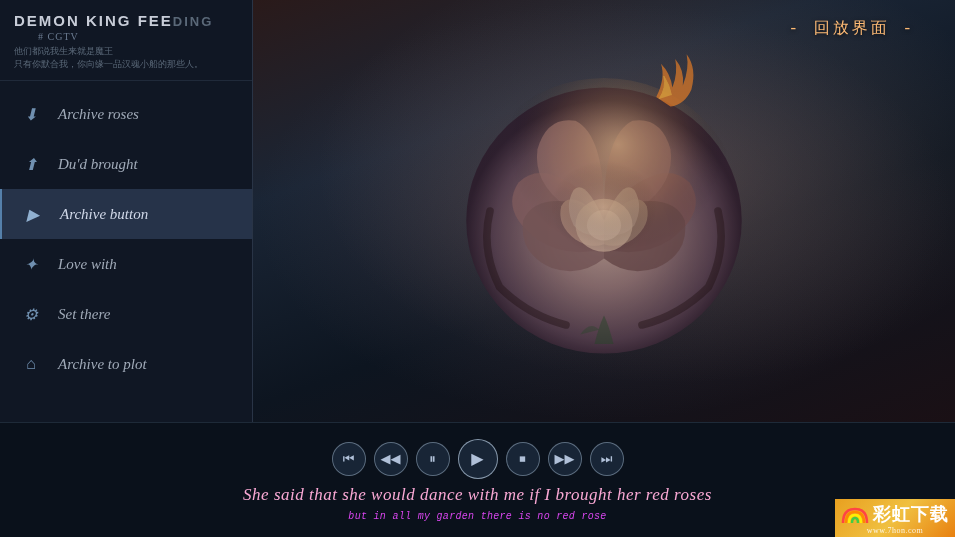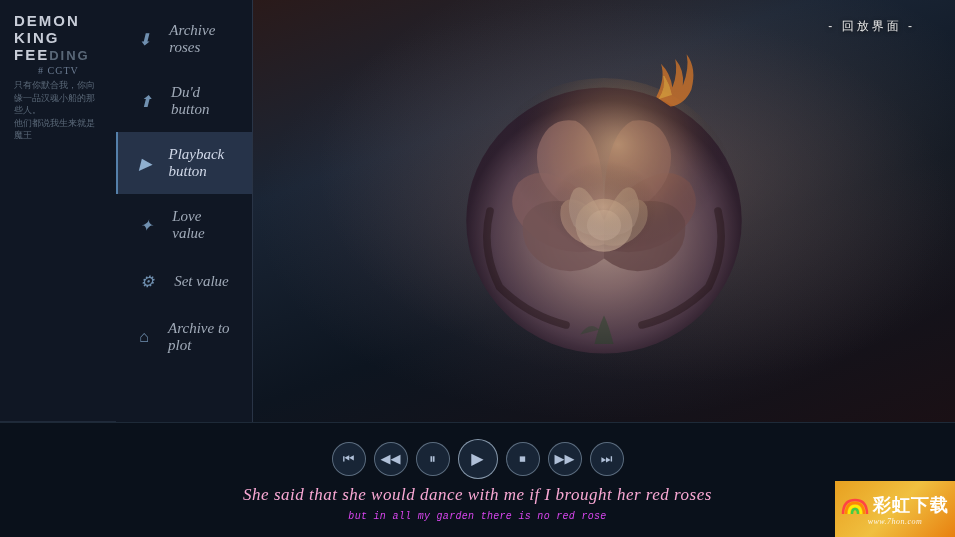--- a/index.html
+++ b/index.html
@@ -18,21 +18,21 @@
       flex: 1;
       overflow: hidden;
     }
 
     
     .sidebar {
       width: 253px;
       min-width: 253px;
       background: rgba(15, 22, 35, 0.92);
       display: flex;
-      flex-direction: row;
+      flex-direction: column;
       border-right: 1px solid rgba(100,120,150,0.3);
     }
 
     .sidebar-header {
       padding: 12px 14px 10px;
       border-bottom: 1px solid rgba(100,120,150,0.2);
     }
 
     .sidebar-title {
       color: #c8cdd8;
@@ -119,24 +119,24 @@
       inset: 0;
       display: flex;
       align-items: center;
       justify-content: center;
     }
 
     .playback-label {
       position: absolute;
       top: 18px;
       right: 40px;
-      color: #e5e5e5;
-      font-size: 12px;
+      color: #fdba74;
+      font-size: 16px;
       letter-spacing: 3px;
-      font-family: Liberation Sans, sans-serif;
+      font-family: Liberation Mono, monospace;
       text-shadow: 0 1px 4px rgba(0,0,0,0.7);
     }
 
     
     .bottom-area {
       background: rgba(10, 16, 26, 0.95);
       height: 115px;
       display: flex;
       flex-direction: column;
       align-items: center;
@@ -188,41 +188,40 @@
       font-style: italic;
       font-family: Liberation Mono, monospace;
     }
 
     
     .watermark {
       position: absolute;
       bottom: 0;
       right: 0;
       width: 120px;
-      height: 56px;
+      height: 38px;
       background: linear-gradient(135deg, #e8a020 0%, #f0c040 50%, #e88010 100%);
       display: flex;
       flex-direction: column;
       align-items: center;
       justify-content: center;
     }
 
     .watermark-main {
       color: #fff;
       font-size: 18px;
       font-weight: bold;
       font-family: 'Arial', sans-serif;
       letter-spacing: 1px;
     }
 
     .watermark-sub {
       color: rgba(255,255,255,0.85);
       font-size: 8px;
       letter-spacing: 0.5px;
-      font-style: italic;
     }
 
     
     .rose-svg {
       width: 380px;
       height: 380px;
       opacity: 0.85;
     }
   </style>
 </head>
@@ -230,45 +229,45 @@
 
 <div class="main-container">
 
   <div class="sidebar">
     <div class="sidebar-header">
       <div class="sidebar-title">
         <span>DEMON KING FEE</span><span style="color:#5a6878; font-size:13px;">DING</span>
       </div>
       <div class="sidebar-subtitle"># CGTV</div>
       <div class="sidebar-desc">
+        <div>他们都说我生来就是魔王</div>
         <div>只有你默合我，你向缘一品汉魂小船的那些人。</div>
-        <div>他们都说我生来就是魔王</div>
       </div>
     </div>
     <div class="sidebar-menu">
 
     <div class="menu-item">
           <span class="menu-icon">⬇</span>
           <span>Archive roses</span>
         </div>
         <div class="menu-item">
           <span class="menu-icon">⬆</span>
-          <span>Du'd button</span>
+          <span>Du'd brought</span>
         </div>
         <div class="menu-item active">
           <span class="menu-icon">▶</span>
-          <span>Playback button</span>
+          <span>Archive button</span>
         </div>
         <div class="menu-item">
           <span class="menu-icon">✦</span>
-          <span>Love value</span>
+          <span>Love with</span>
         </div>
         <div class="menu-item">
           <span class="menu-icon">⚙</span>
-          <span>Set value</span>
+          <span>Set there</span>
         </div>
         <div class="menu-item">
           <span class="menu-icon">⌂</span>
           <span>Archive to plot</span>
         </div>
       </div>
   </div>
 
   <div class="content-area">
     <div class="bg-image"></div>

